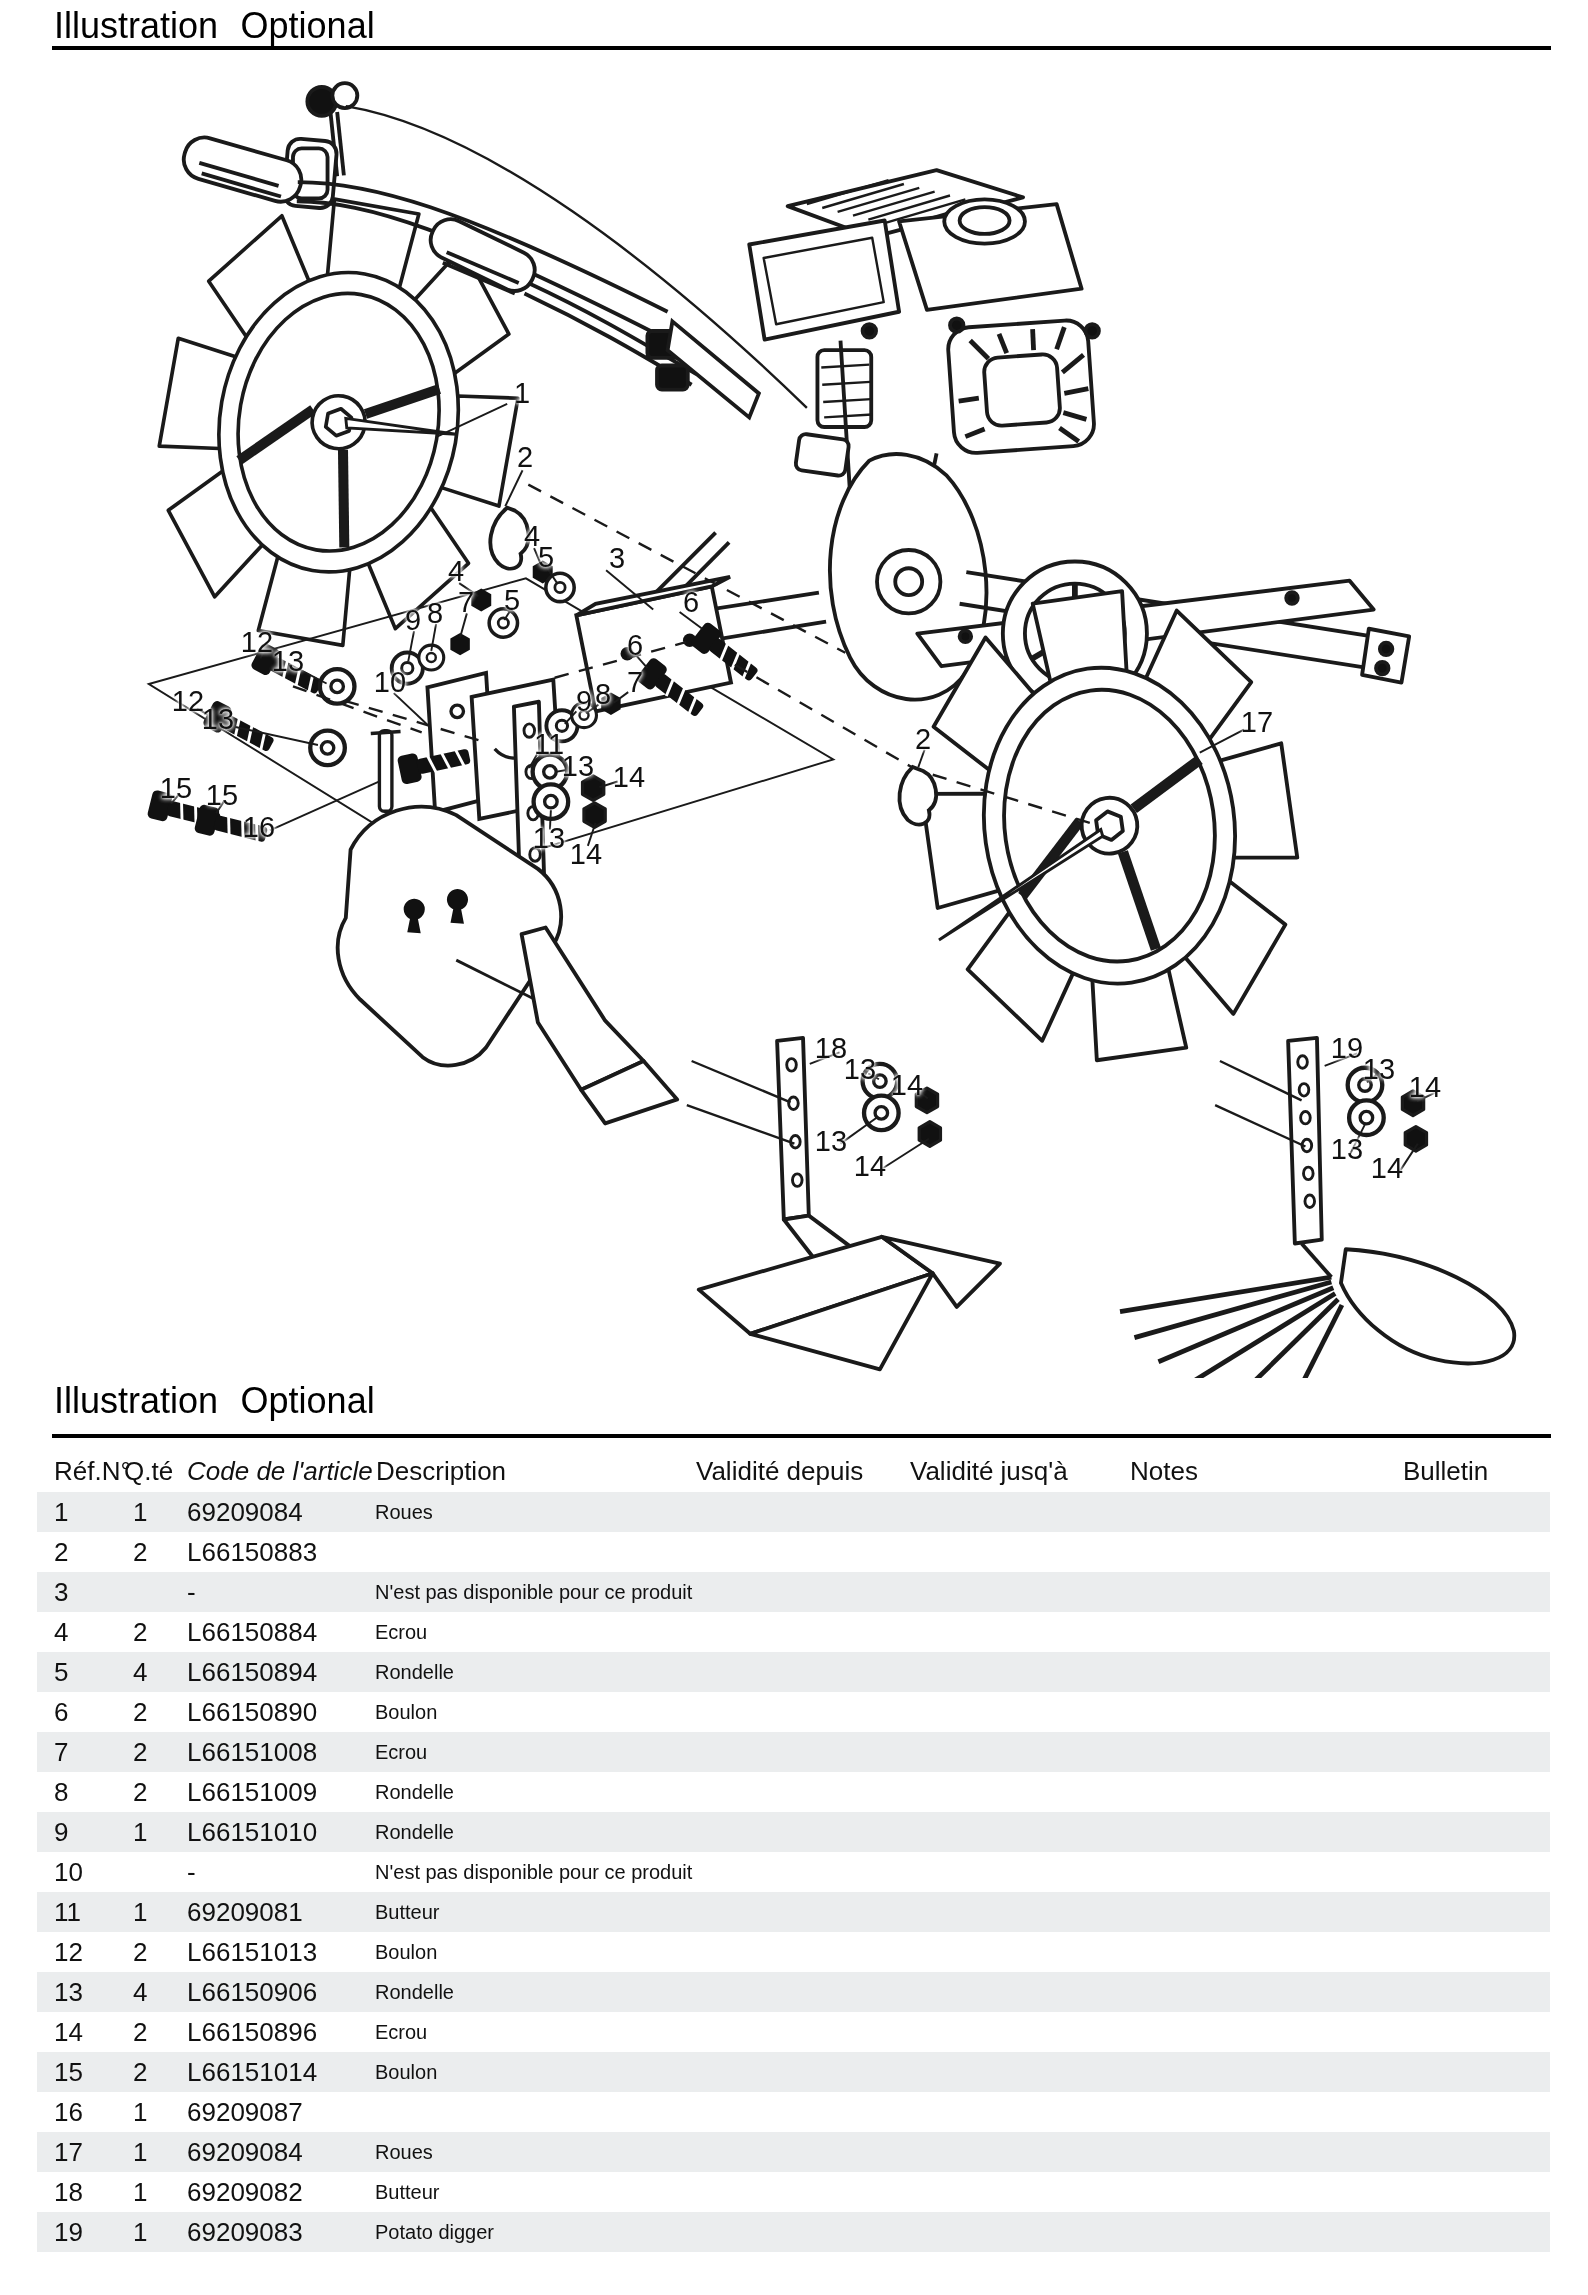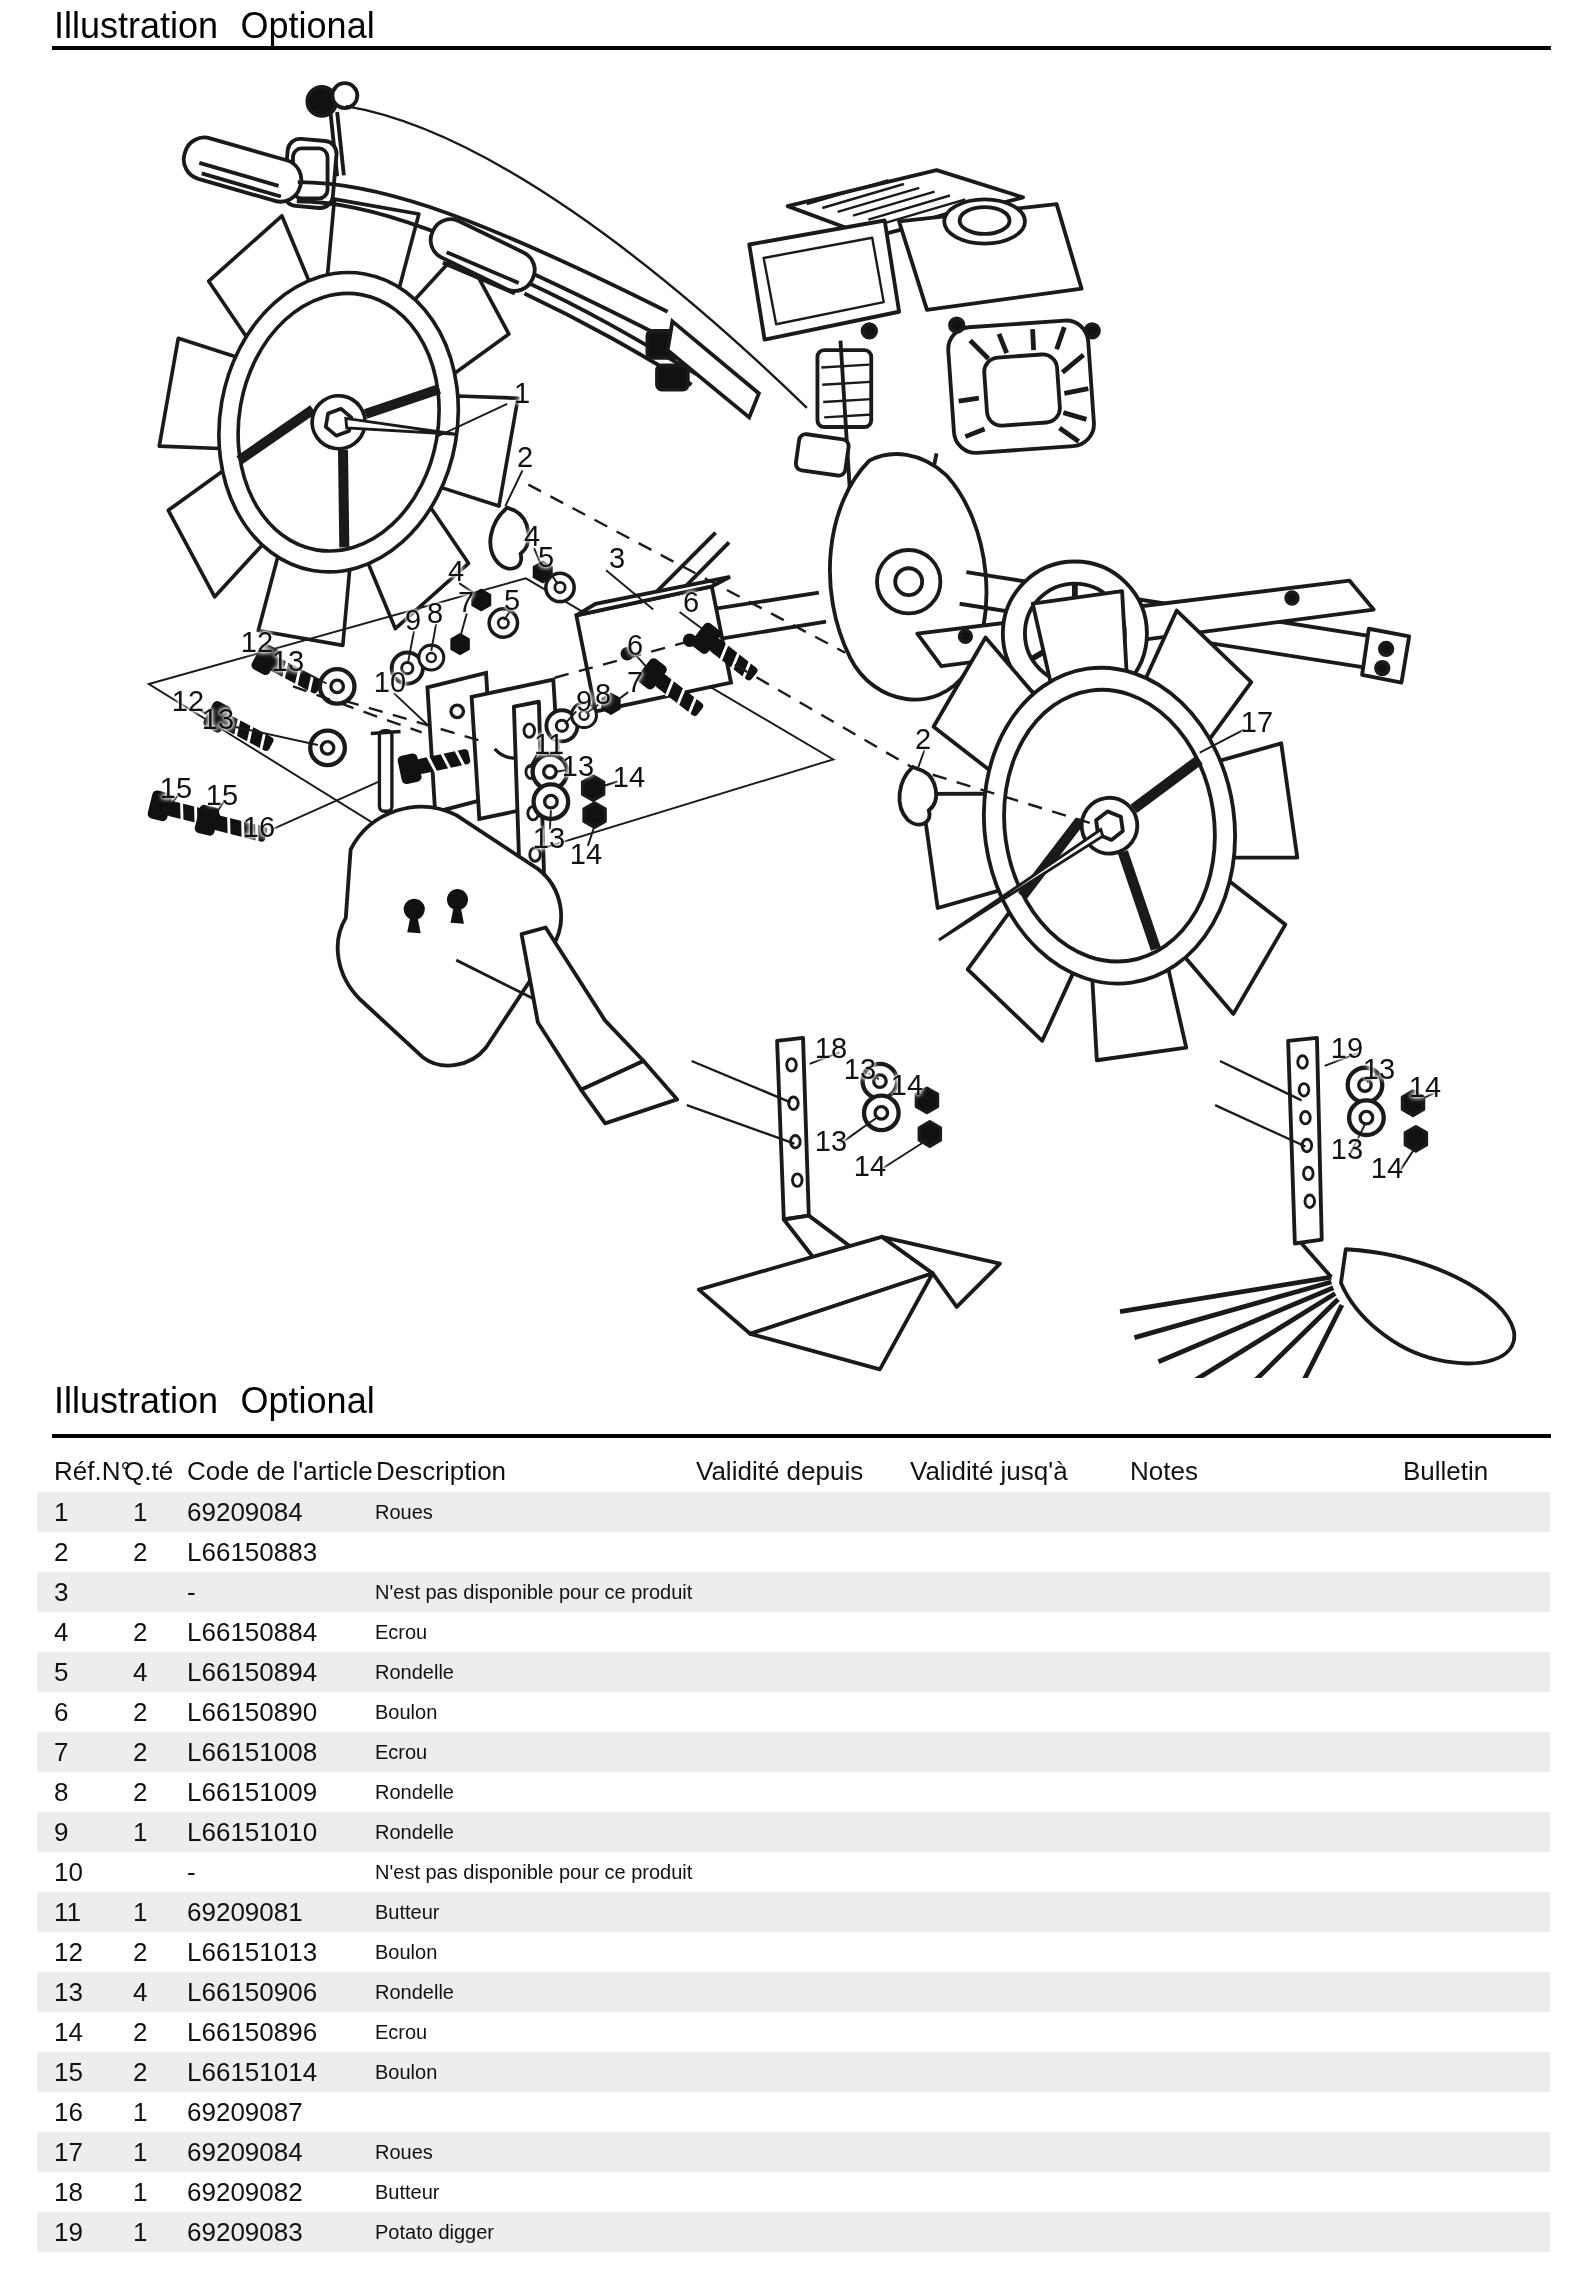--- a/index.html
+++ b/index.html
@@ -21,21 +21,21 @@
 
   
   .illustration{position:absolute;left:120px;top:62px;width:1441px;height:1316px;}
   .illustration svg{position:absolute;left:0;top:0;}
   .callout{position:absolute;transform:translate(-50%,-50%);font-size:29px;color:#111;
            text-shadow:0 0 4.8px #fff,0 0 4.8px #fff,0 0 2.9px #fff;line-height:1;}
 
   
   .tbl-header{position:absolute;top:1456px;left:0;width:1588px;height:34px;font-size:26px;}
   .tbl-header span{position:absolute;top:0;white-space:nowrap;}
-  .h-ref{left:54px;} .h-qty{left:124px;} .h-code{left:187px;} .h-desc{left:376px;}
+  .h-ref{left:54px;} .h-qty{left:124px;} .h-code{left:187px;font-style:italic;} .h-desc{left:376px;}
   .h-vfrom{left:696px;} .h-vto{left:910px;} .h-notes{left:1130px;} .h-bulletin{left:1403px;}
 
   .tbl-body{position:absolute;top:1492px;left:37px;width:1513px;}
   .row{position:relative;min-height:40px;}
   .row.stripe{background:var(--stripe);}
   .row .c{position:absolute;top:50%;transform:translateY(-50%);font-size:26px;white-space:nowrap;}
   .c-ref{left:17px;} .c-qty{left:96px;} .c-code{left:150px;}
   .c-desc{display:block;margin-left:338px;width:375px;font-size:20px;line-height:30px;padding:4.8px 0;}
 </style>
 </head>

